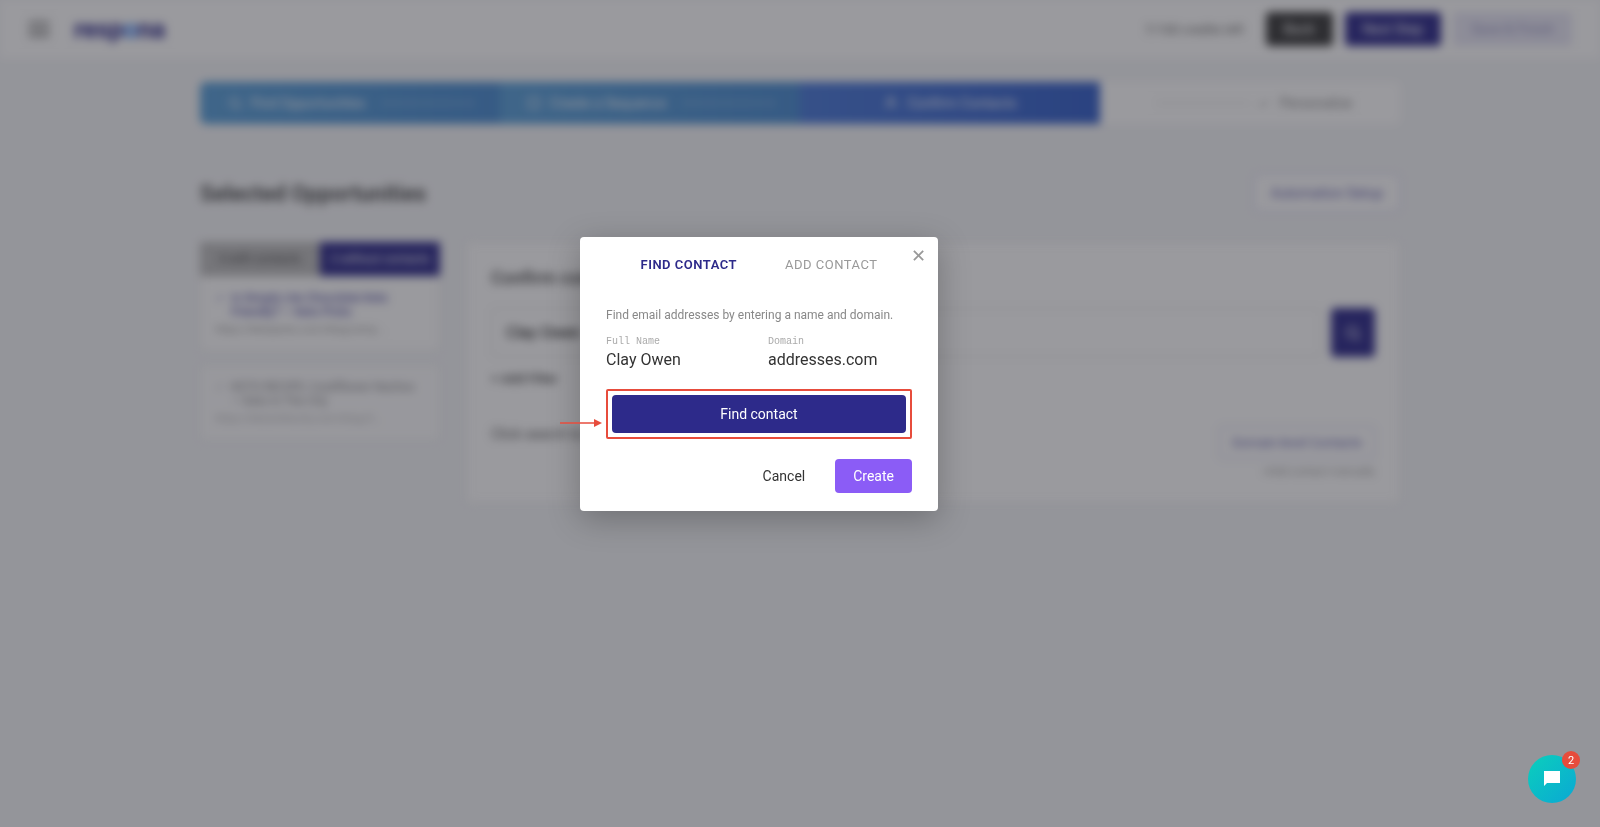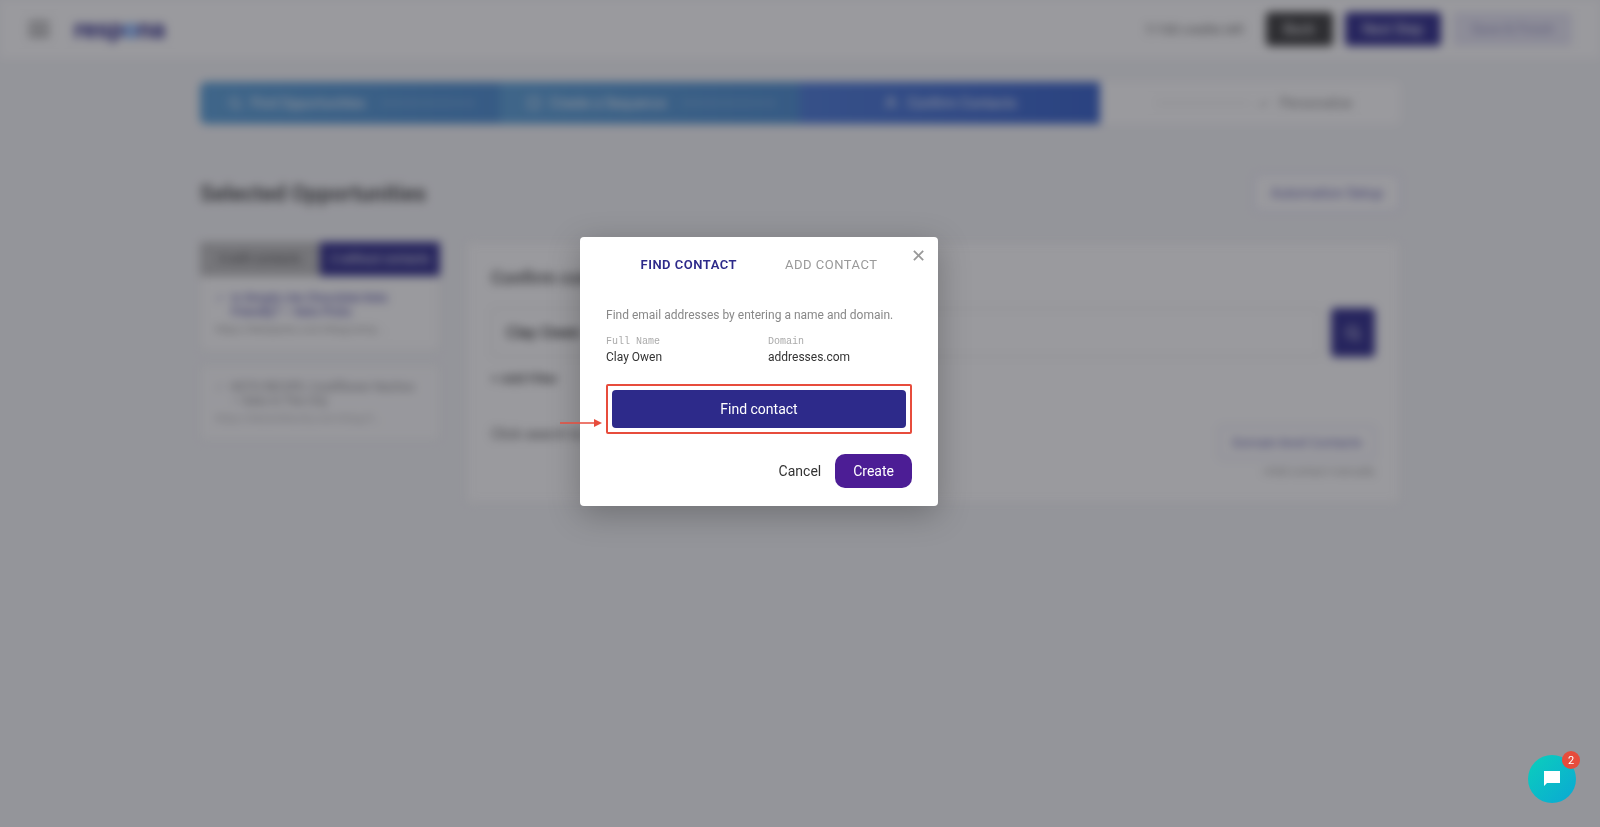--- a/index.html
+++ b/index.html
@@ -59,26 +59,26 @@
 .modal { position: absolute; left: 580px; top: 237px; width: 358px; background: #fff; border-radius: 4px; box-shadow: 0 8px 32px rgba(0,0,0,0.25); z-index: 20; padding: 0 0 18px 0; }
 .modal-close { position: absolute; top: 10px; right: 12px; color: #999; cursor: pointer; font-size: 18px; line-height: 1; }
 .modal-tabs { display: flex; justify-content: center; gap: 48px; padding: 20px 0 16px; }
 .modal-tab { font-size: 13px; letter-spacing: 0.5px; color: #999; }
 .modal-tab.active { color: #2d2a8a; font-weight: 600; }
 .modal-body { padding: 0 26px; margin-top: 20px; }
 .modal-desc { font-size: 12px; color: #888; margin-bottom: 14px; }
 .modal-fields { display: flex; gap: 18px; margin-bottom: 20px; }
 .modal-field { flex: 1; }
 .modal-field label { display: block; font-size: 10px; color: #aaa; margin-bottom: 3px; font-family: Liberation Mono, monospace; }
-.modal-field .val { font-size: 12px; color: #333; }
+.modal-field .val { font-size: 16px; color: #333; }
 .highlight-box { border: 2px solid #e74c3c; padding: 4px; border-radius: 2px; }
 .find-btn { width: 100%; background: #2d2a8a; color: #fff; border: none; padding: 11px 0; border-radius: 4px; font-size: 14px; }
-.modal-actions { display: flex; justify-content: flex-end; gap: 14px; padding: 20px 26px 0; align-items: center; }
+.modal-actions { display: flex; justify-content: flex-end; gap: 30px; padding: 20px 26px 0; align-items: center; }
 .cancel { font-size: 14px; color: #333; cursor: pointer; }
-.create { background: #4c1d95; color: #fff; border: none; padding: 9px 18px; border-radius: 10px; font-size: 14px; }
+.create { background: #8b5cf6; color: #fff; border: none; padding: 9px 18px; border-radius: 4px; font-size: 14px; }
 
 .arrow { position: absolute; left: 558px; top: 416px; z-index: 25; }
 
 .chat-bubble { position: absolute; right: 24px; bottom: 24px; width: 48px; height: 48px; border-radius: 50%; background: linear-gradient(135deg, #0bcfbc, #0aa8d4); display: flex; align-items: center; justify-content: center; z-index: 30; }
 .chat-badge { position: absolute; top: -4px; right: -4px; width: 18px; height: 18px; border-radius: 50%; background: #e74c3c; color: #fff; font-size: 11px; display: flex; align-items: center; justify-content: center; }
 </style>
 </head>
 <body>
 
 <div class="blur-layer">

